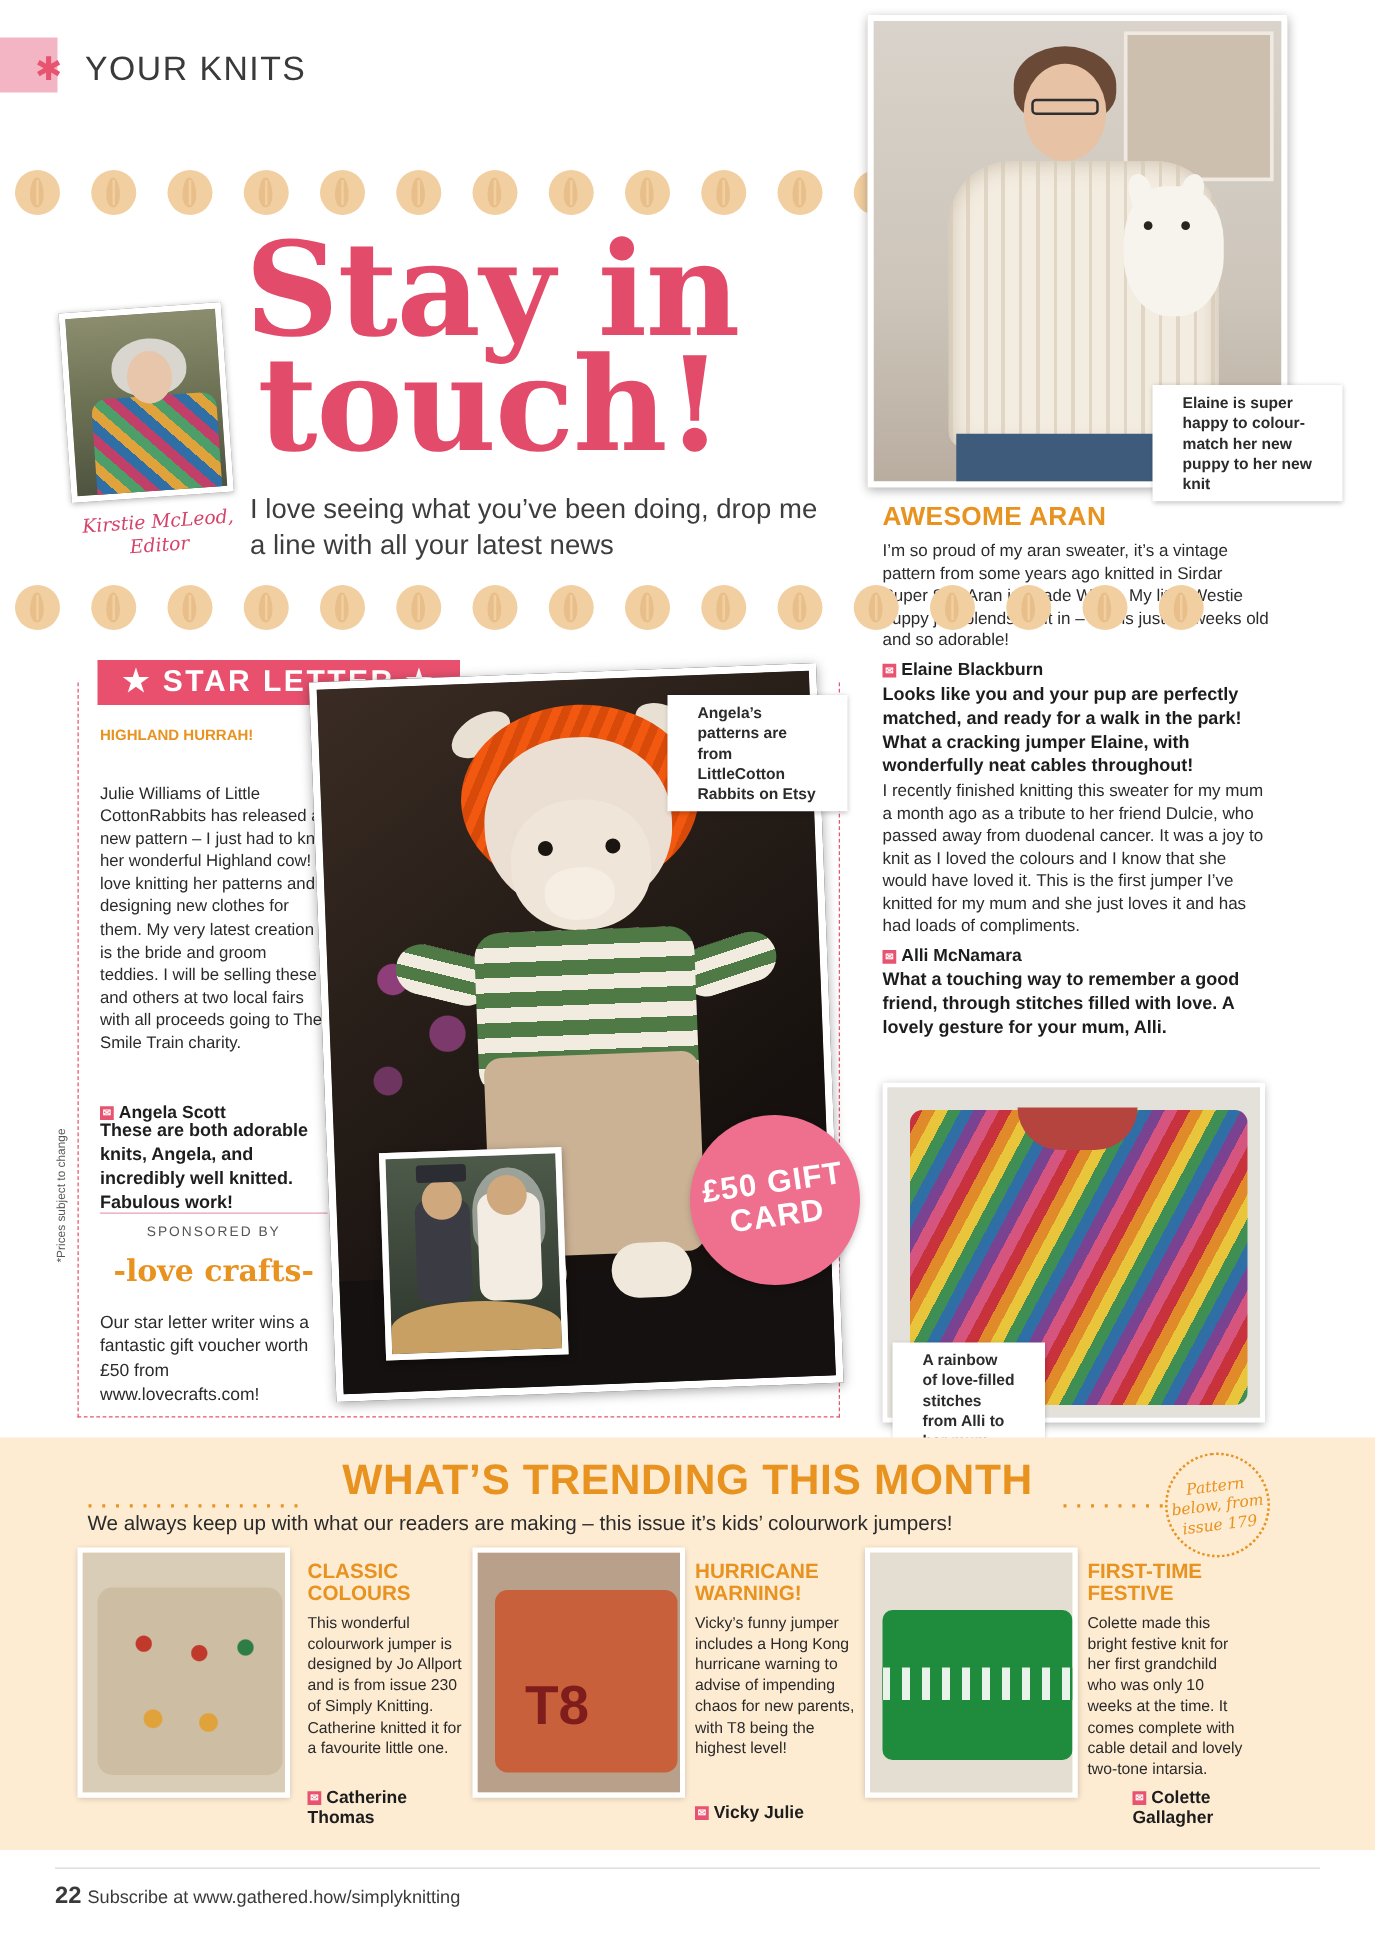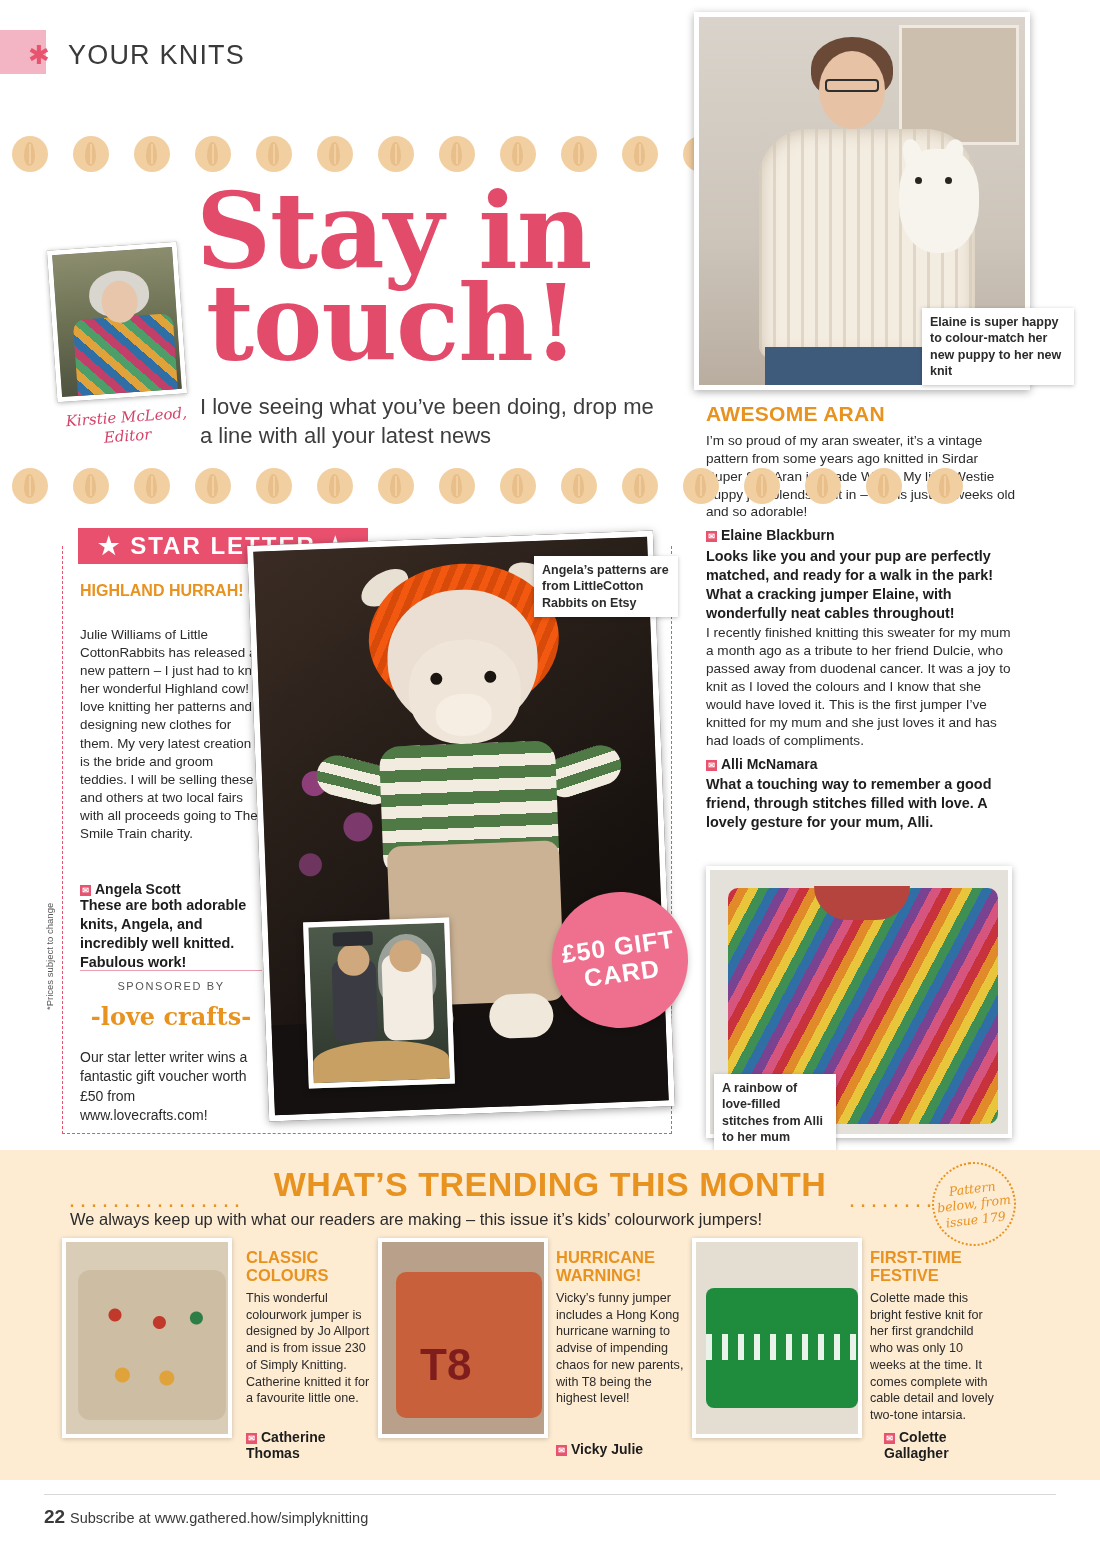--- a/index.html
+++ b/index.html
@@ -71,21 +71,21 @@
   .tp-hair { position:absolute; left:112px; top:20px; width:82px; height:62px; border-radius:50% 50% 40% 40%; background:#6a4a36; }
   .tp-glass { position:absolute; left:126px; top:62px; width:54px; height:13px; border:2px solid #2f2f2f; border-radius:4px; }
   .tp-dog { position:absolute; left:200px; top:132px; width:80px; height:104px; border-radius:42% 42% 46% 46%; background:#f7f4ee; }
   .tp-dogear1 { position:absolute; left:204px; top:122px; width:18px; height:26px; background:#f7f4ee; border-radius:50% 50% 0 0; transform:rotate(-14deg);}
   .tp-dogear2 { position:absolute; left:246px; top:122px; width:18px; height:26px; background:#f7f4ee; border-radius:50% 50% 0 0; transform:rotate(14deg);}
   .tp-dogeye1,.tp-dogeye2 { position:absolute; width:7px; height:7px; border-radius:50%; background:#2a2420; top:160px; }
   .tp-dogeye1 { left:216px; } .tp-dogeye2 { left:246px; }
   .tp-jeans { position:absolute; left:66px; top:330px; width:204px; height:52px; background:#3f5b7c; }
 
   .caption-box {
-    position:absolute; background:#fff; padding:6px 8px; font-size:12.5px; line-height:1.3; color:#2b2b2b; font-weight:bold;
+    position:absolute; background:#fff; padding:6px 24px; font-size:12.5px; line-height:1.3; color:#2b2b2b; font-weight:bold;
     box-shadow:0 1px 4px rgba(0,0,0,.25);
   }
   .cap-elaine { left:922px; top:308px; width:152px; }
 
   
   .sec-head { font-size:21px; font-weight:bold; color:#e8921f; letter-spacing:.3px; }
   .rcol { position:absolute; left:706px; width:312px; font-size:13.6px; line-height:1.32; color:#2b2b2b; }
   .rcol p { margin:0; }
   .byline { font-weight:bold; font-size:14px; color:#1d1d1d; margin-top:5px; }
   .byline .sq { display:inline-block; width:11px; height:11px; background:#e8536f; color:#fff; font-size:8px; line-height:11px; text-align:center; margin-right:4px; vertical-align:1px; }
@@ -93,21 +93,21 @@
 
   
   .star-banner {
     position:absolute; left:78px; top:528px; width:290px; height:36px; background:#e8506e; color:#fff;
     font-size:24px; font-weight:bold; letter-spacing:2px; text-align:center; line-height:36px;
   }
   .star-dash { position:absolute; left:62px; top:546px; width:610px; height:588px; border:1.5px dashed #e8536f; border-top:none; }
   .side-note { position:absolute; left:44px; top:1010px; width:150px; transform:rotate(-90deg); transform-origin:left top;
      font-size:9.5px; color:#555; }
 
-  .hl-title { position:absolute; left:80px; top:582px; width:190px; font-size:16px; font-weight:bold; color:#e8921f; line-height:1.1; }
+  .hl-title { position:absolute; left:80px; top:582px; width:190px; font-size:12px; font-weight:bold; color:#e8921f; line-height:1.1; }
   .hl-body { position:absolute; left:80px; top:626px; width:180px; font-size:13.4px; line-height:1.35; color:#2b2b2b; }
   .hl-byline { position:absolute; left:80px; top:876px; width:190px; }
   .hl-reply { position:absolute; left:80px; top:894px; width:190px; }
   .sponsor-rule { position:absolute; left:80px; top:970px; width:182px; height:1px; background:#e8a0b2; }
   .sponsored-by { position:absolute; left:80px; top:980px; width:182px; text-align:center; font-size:11px; letter-spacing:1.6px; color:#555; }
   .lovecrafts { position:absolute; left:80px; top:1002px; width:182px; text-align:center; font-size:24px; font-weight:bold; color:#e8921f; font-family:"DejaVu Serif", serif; }
   .sponsor-text { position:absolute; left:80px; top:1048px; width:170px; font-size:14px; line-height:1.38; color:#2b2b2b; }
 
   
   .sl-photo {
@@ -394,17 +394,17 @@
 <div class="tcard-body" style="left:556px; top:1290px;">Vicky’s funny jumper includes a Hong Kong hurricane warning to advise of impending chaos for new parents, with T8 being the highest level!</div>
 <div class="tcard-by byline" style="left:556px; top:1436px;"><span class="sq">✉</span><span>Vicky Julie</span></div>
 
 <div class="tcard-photo" style="left:692px; top:1238px;">
   <div class="p3bg"></div>
     <div class="p3j"></div>
     <div class="p3f"></div>
 </div>
 <div class="tcard-title" style="left:870px; top:1248px;">FIRST-TIME FESTIVE</div>
 <div class="tcard-body" style="left:870px; top:1290px;">Colette made this bright festive knit for her first grandchild who was only 10 weeks at the time. It comes complete with cable detail and lovely two-tone intarsia.</div>
-<div class="tcard-by byline" style="left:848px; top:1424px;padding-left:36px;"><span class="sq">✉</span><span>Colette Gallagher</span></div>
+<div class="tcard-by byline" style="left:870px; top:1424px;padding-left:36px;"><span class="sq">✉</span><span>Colette Gallagher</span></div>
 
 <div class="foot-line"></div>
 <div class="foot-page">22</div>
 <div class="foot-text">Subscribe at www.gathered.how/simplyknitting</div>
 
 </body></html>

